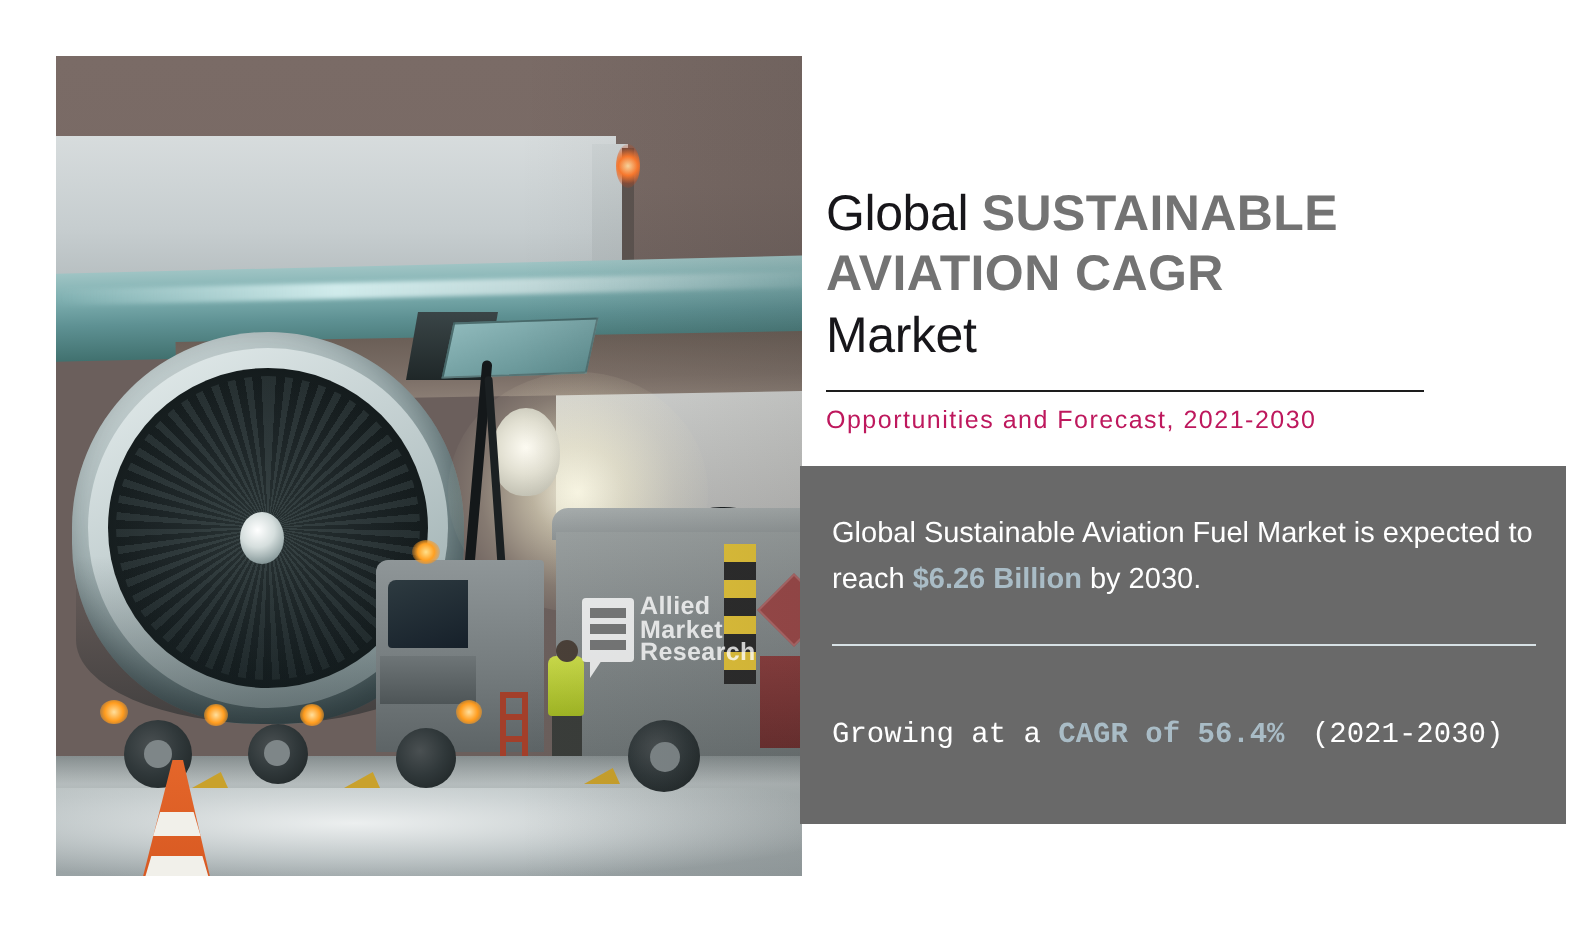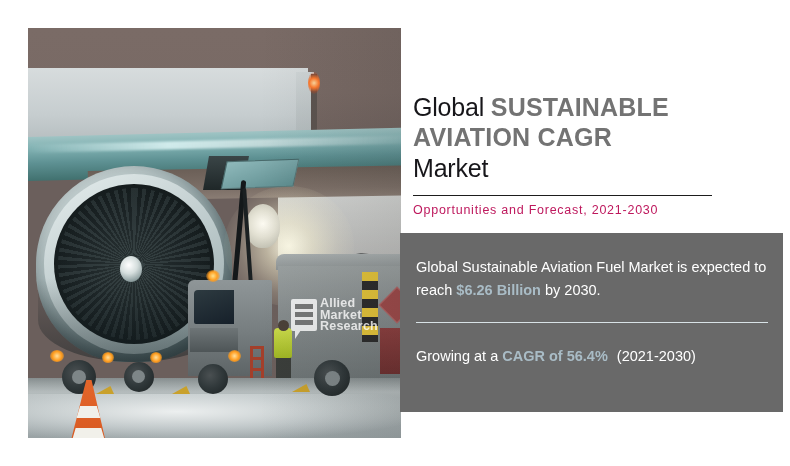--- a/index.html
+++ b/index.html
@@ -425,24 +425,24 @@
     position: absolute;
     left: 16px;
     top: 89px;
     width: 352px;
     height: 1px;
     background: #d8e2e6;
   }
   .stat-growth {
     position: absolute;
     left: 16px;
-    top: 112px;
+    top: 124px;
     width: 352px;
     margin: 0;
-    font-family: Liberation Sans, sans-serif;
+    font-family: Liberation Mono, monospace;
     font-size: 14.5px;
     line-height: 23px;
     color: #ffffff;
     font-weight: 400;
     white-space: nowrap;
   }
   .stat-growth .period {
     color: #ffffff;
     font-weight: 400;
     margin-left: 5px;

